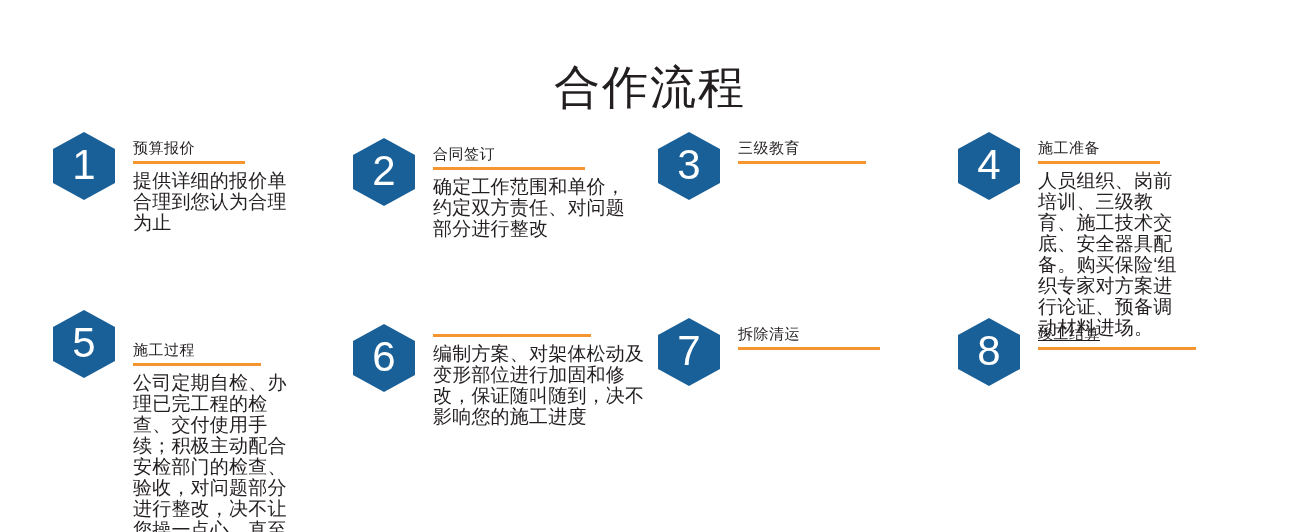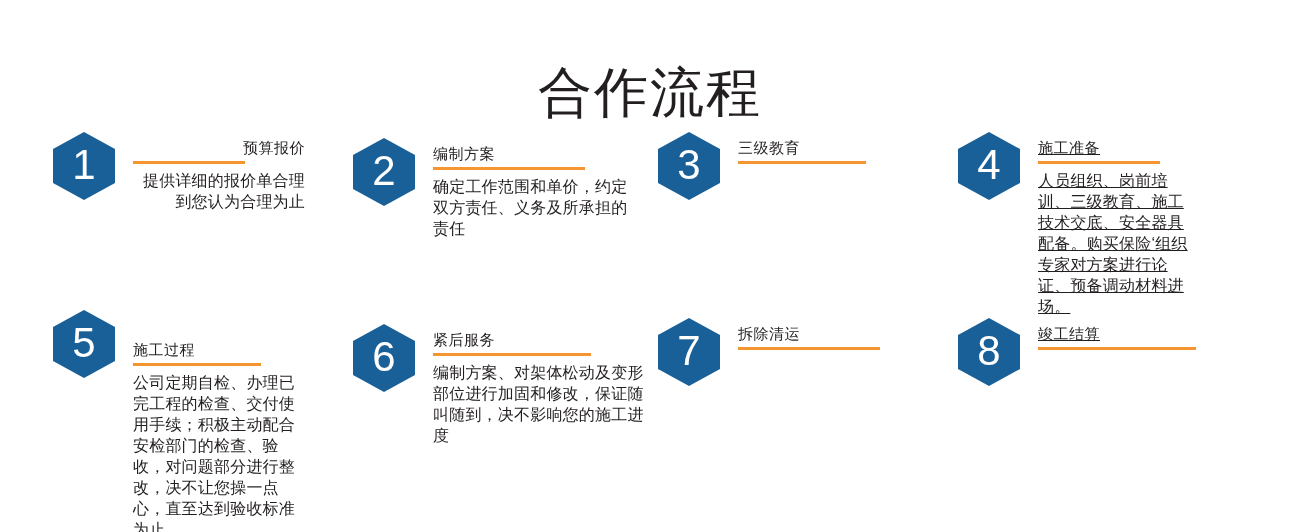--- a/index.html
+++ b/index.html
@@ -16,21 +16,21 @@
     position: relative;
   }
 
   
   .page-title {
     position: absolute;
     top: 24px;
     left: 0;
     width: 1300px;
     text-align: center;
-    font-size: 54px;
+    font-size: 46px;
     line-height: 64px;
     font-weight: 400;
     letter-spacing: 2px;
     color: #231f20;
     white-space: nowrap;
   }
 
   
   .steps {
     position: absolute;
@@ -79,40 +79,40 @@
     white-space: nowrap;
     letter-spacing: 0.5px;
   }
   .rule {
     height: 3px;
     background: #f49530;
     margin-top: 4px;
     margin-bottom: 6px;
   }
   .step-desc {
-    font-size: 16px;
+    font-size: 19px;
     line-height: 21px;
     color: #231f20;
     letter-spacing: 0.2px;
   }
 
   
   .s1 { left: 53px;  top: 4px;  }
   .s2 { left: 353px; top: 10px; }
   .s3 { left: 658px; top: 4px;  }
   .s4 { left: 958px; top: 4px;  }
   .s5 { left: 53px;  top: 182px; }
   .s6 { left: 353px; top: 196px; }
   .s7 { left: 658px; top: 190px; }
   .s8 { left: 958px; top: 190px; }
 
-  .w1 .step-body { width: 172px; text-align: right; }
+  .w1 .step-body { width: 172px; }
   .w2 .step-body { width: 208px; }
   .w3 .step-body { width: 160px; }
-  .w4 .step-body { width: 152px; text-decoration: underline; }
+  .w4 .step-body { width: 152px; }
   .w5 .step-body { width: 168px; margin-top: 24px; }
   .w6 .step-body { width: 212px; }
   .w7 .step-body { width: 196px; }
   .w8 .step-body { width: 212px; text-decoration: underline; }
 
   .w1 .rule { width: 112px; }
   .w2 .rule { width: 152px; }
   .w3 .rule { width: 128px; }
   .w4 .rule { width: 122px; }
   .w5 .rule { width: 128px; }
@@ -136,23 +136,23 @@
       <div class="rule"></div>
       <div class="step-desc">提供详细的报价单合理到您认为合理为止</div>
     </div>
   </div>
 
   <div class="step s2 w2">
     <div class="hex">
       <span class="hex-num">2</span>
     </div>
     <div class="step-body">
-      <div class="step-title">编制方案</div>
-      <div class="rule"></div>
-      <div class="step-desc">确定工作范围和单价，约定双方责任、义务及所承担的责任</div>
+      <div class="step-title">合同签订</div>
+      <div class="rule"></div>
+      <div class="step-desc">确定工作范围和单价，约定双方责任、对问题部分进行整改</div>
     </div>
   </div>
 
   <div class="step s3 w3">
     <div class="hex">
       <span class="hex-num">3</span>
     </div>
     <div class="step-body">
       <div class="step-title">三级教育</div>
       <div class="rule"></div>
@@ -179,21 +179,20 @@
       <div class="rule"></div>
       <div class="step-desc">公司定期自检、办理已完工程的检查、交付使用手续；积极主动配合安检部门的检查、验收，对问题部分进行整改，决不让您操一点心，直至达到验收标准为止。</div>
     </div>
   </div>
 
   <div class="step s6 w6">
     <div class="hex">
       <span class="hex-num">6</span>
     </div>
     <div class="step-body">
-      <div class="step-title">紧后服务</div>
       <div class="rule"></div>
       <div class="step-desc">编制方案、对架体松动及变形部位进行加固和修改，保证随叫随到，决不影响您的施工进度</div>
     </div>
   </div>
 
   <div class="step s7 w7">
     <div class="hex">
       <span class="hex-num">7</span>
     </div>
     <div class="step-body">

